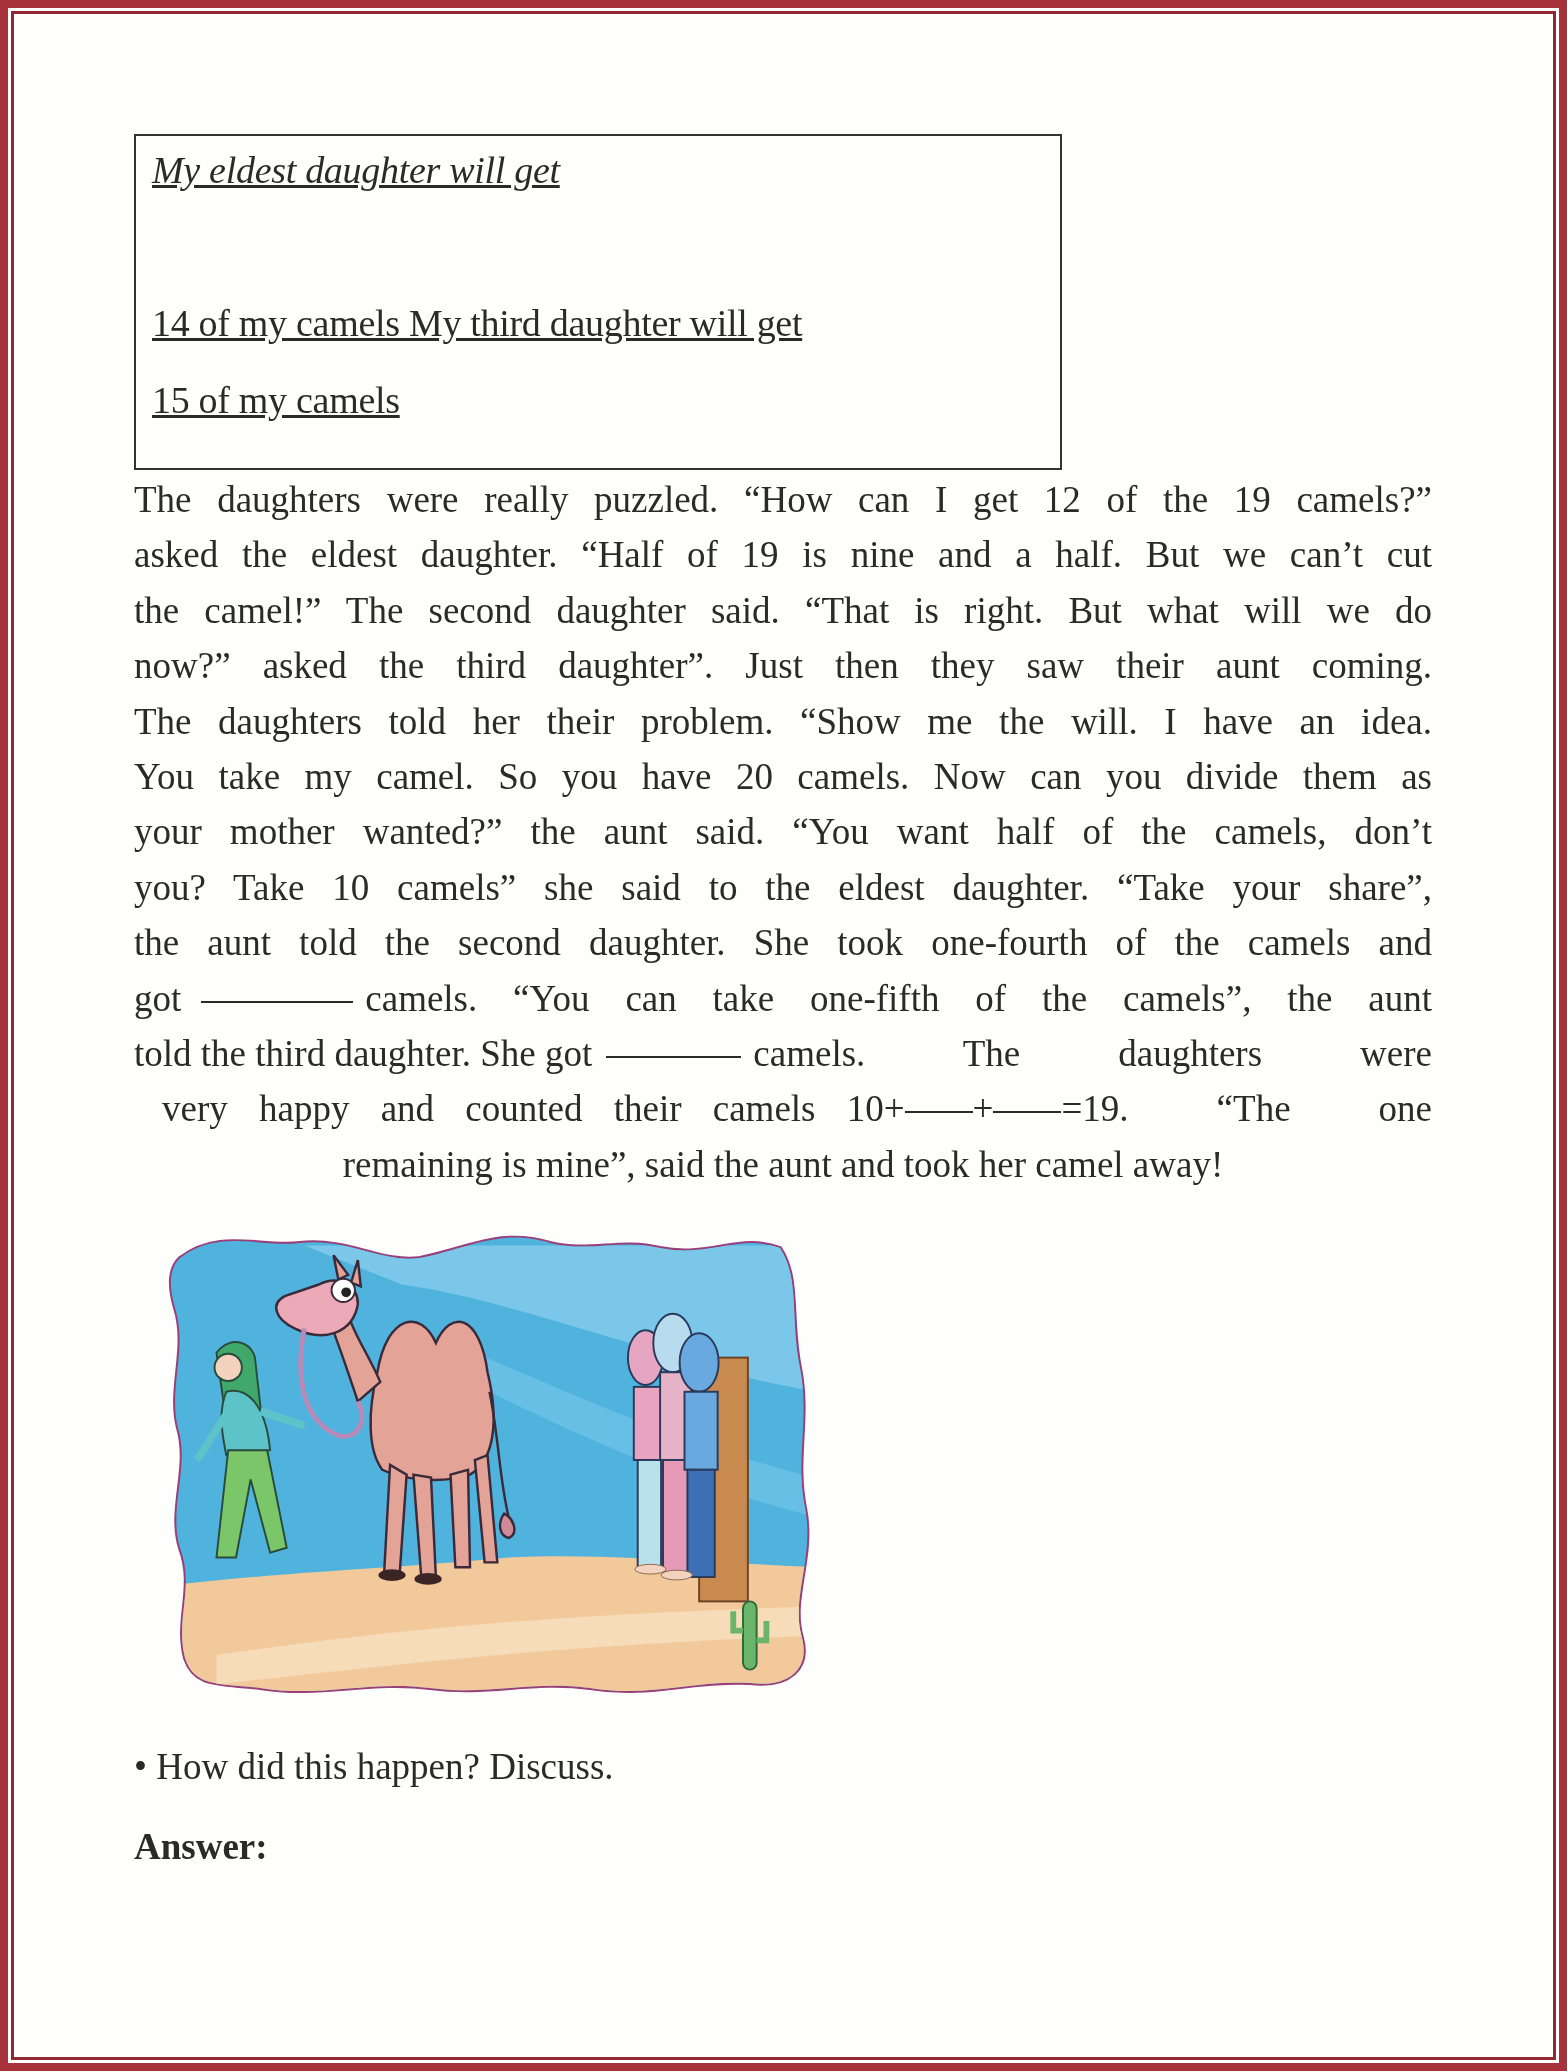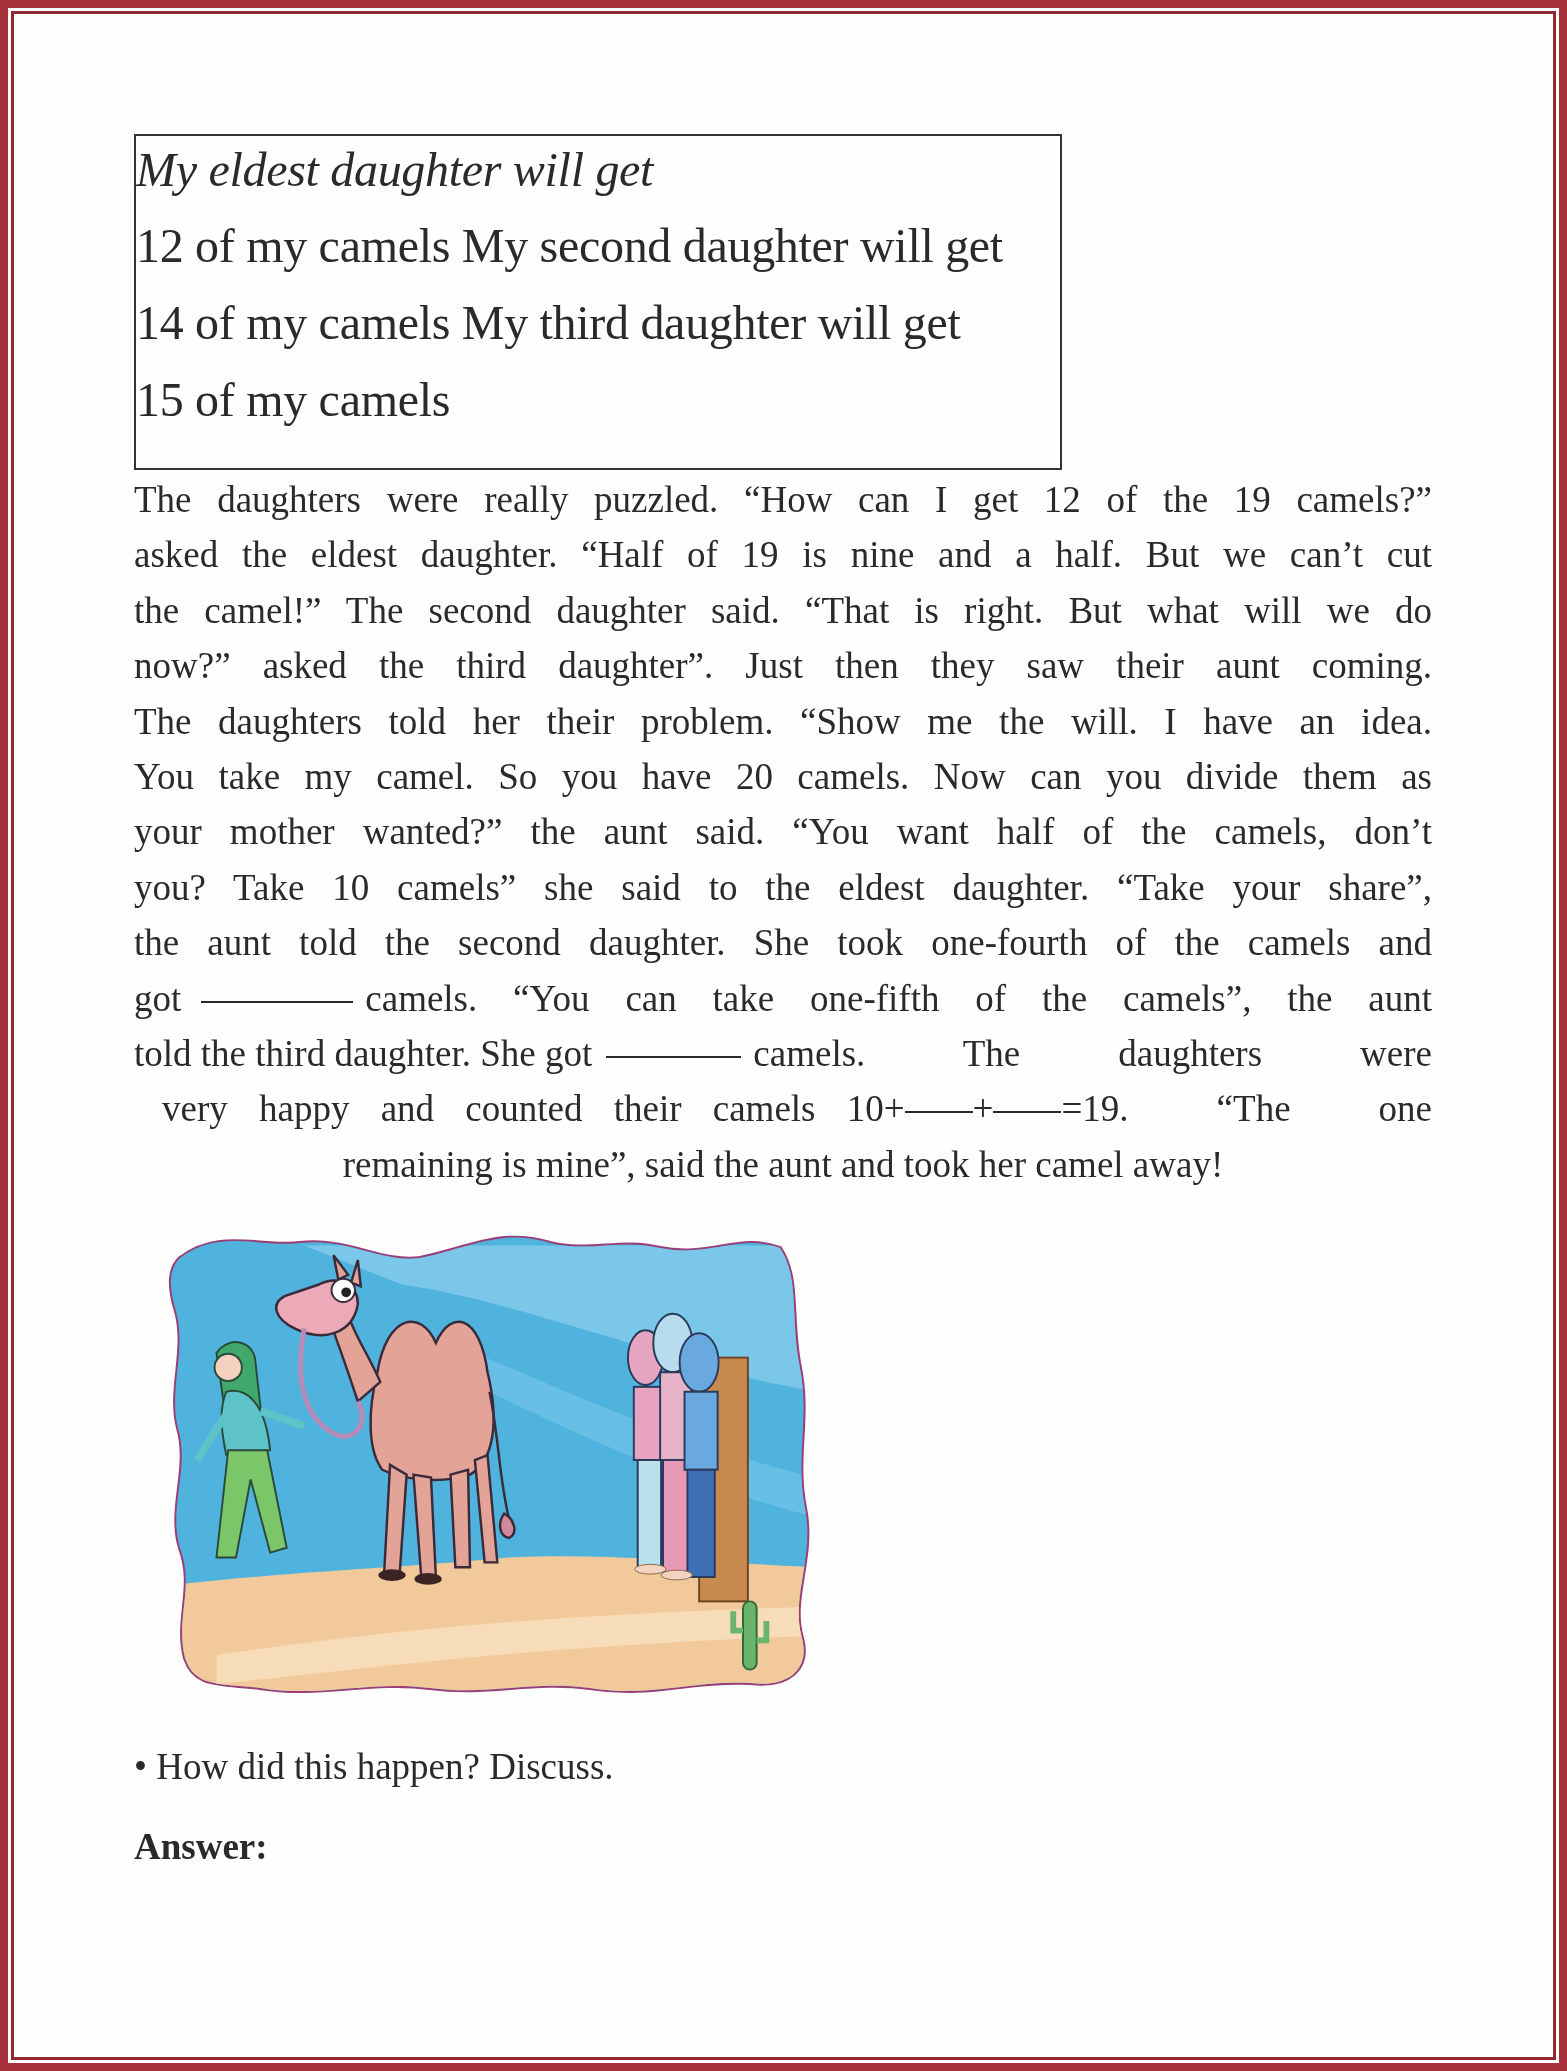--- a/index.html
+++ b/index.html
@@ -17,22 +17,22 @@
     position: absolute; left: 11px; top: 11px; right: 11px; bottom: 11px;
     border: 3px solid #8e2a30;
     background: #fefefd;
   }
   .will-box {
     position: absolute; left: 134px; top: 134px; width: 928px; height: 336px;
     border: 2px solid #333;
     box-sizing: border-box;
   }
   .will-line {
-    position: absolute; left: 0; font-size: 48px; line-height: 44px;
-    white-space: nowrap; letter-spacing: -0.3px;
+    position: absolute; left: 16px; font-size: 38px; line-height: 44px;
+    white-space: nowrap; letter-spacing: -0.3px; text-decoration: underline;
   }
   .will-line.italic { font-style: italic; }
   .story {
     position: absolute; left: 134px; top: 472px; width: 1298px;
   }
   .story-line {
     height: 55.4px; line-height: 55.4px; font-size: 37px;
     text-align: justify; text-align-last: justify;
     white-space: nowrap; overflow: visible;
     display: flex; justify-content: space-between;
@@ -54,21 +54,20 @@
   }
 </style>
 </head>
 <body>
 
 <div class="page-white"></div>
 <div class="page-inner"></div>
 
 <div class="will-box">
   <div class="will-line italic" style="top:12px">My eldest daughter will get</div>
-  <div class="will-line" style="top:88px">12 of my camels My second daughter will get</div>
   <div class="will-line" style="top:165px">14 of my camels My third daughter will get</div>
   <div class="will-line" style="top:242px">15 of my camels</div>
 </div>
 
 <div class="story">
   <div class="story-line">
       <span class="w" style="word-spacing: 16.3954px;">The daughters were really puzzled. “How can I get 12 of the 19 camels?”</span>
     </div>
   <div class="story-line">
       <span class="w" style="word-spacing: 14.451px;">asked the eldest daughter. “Half of 19 is nine and a half. But we can’t cut</span>

